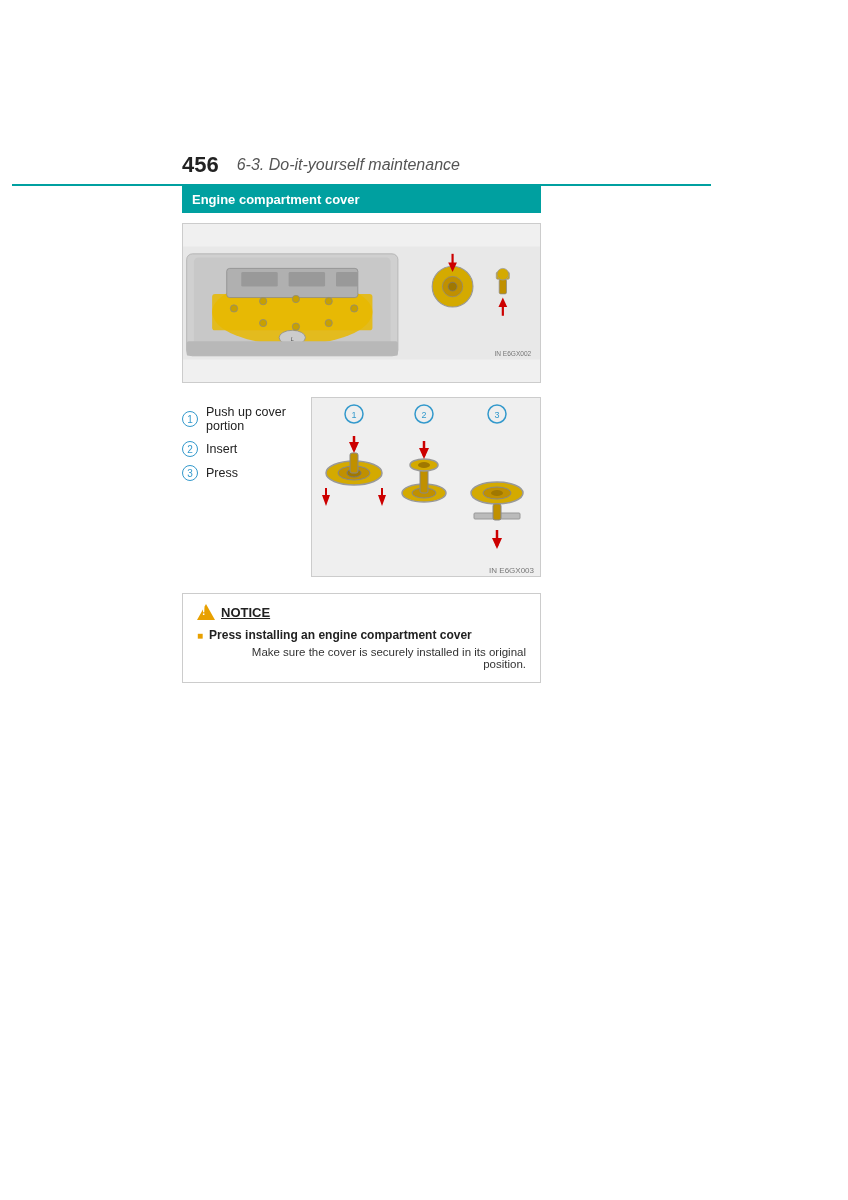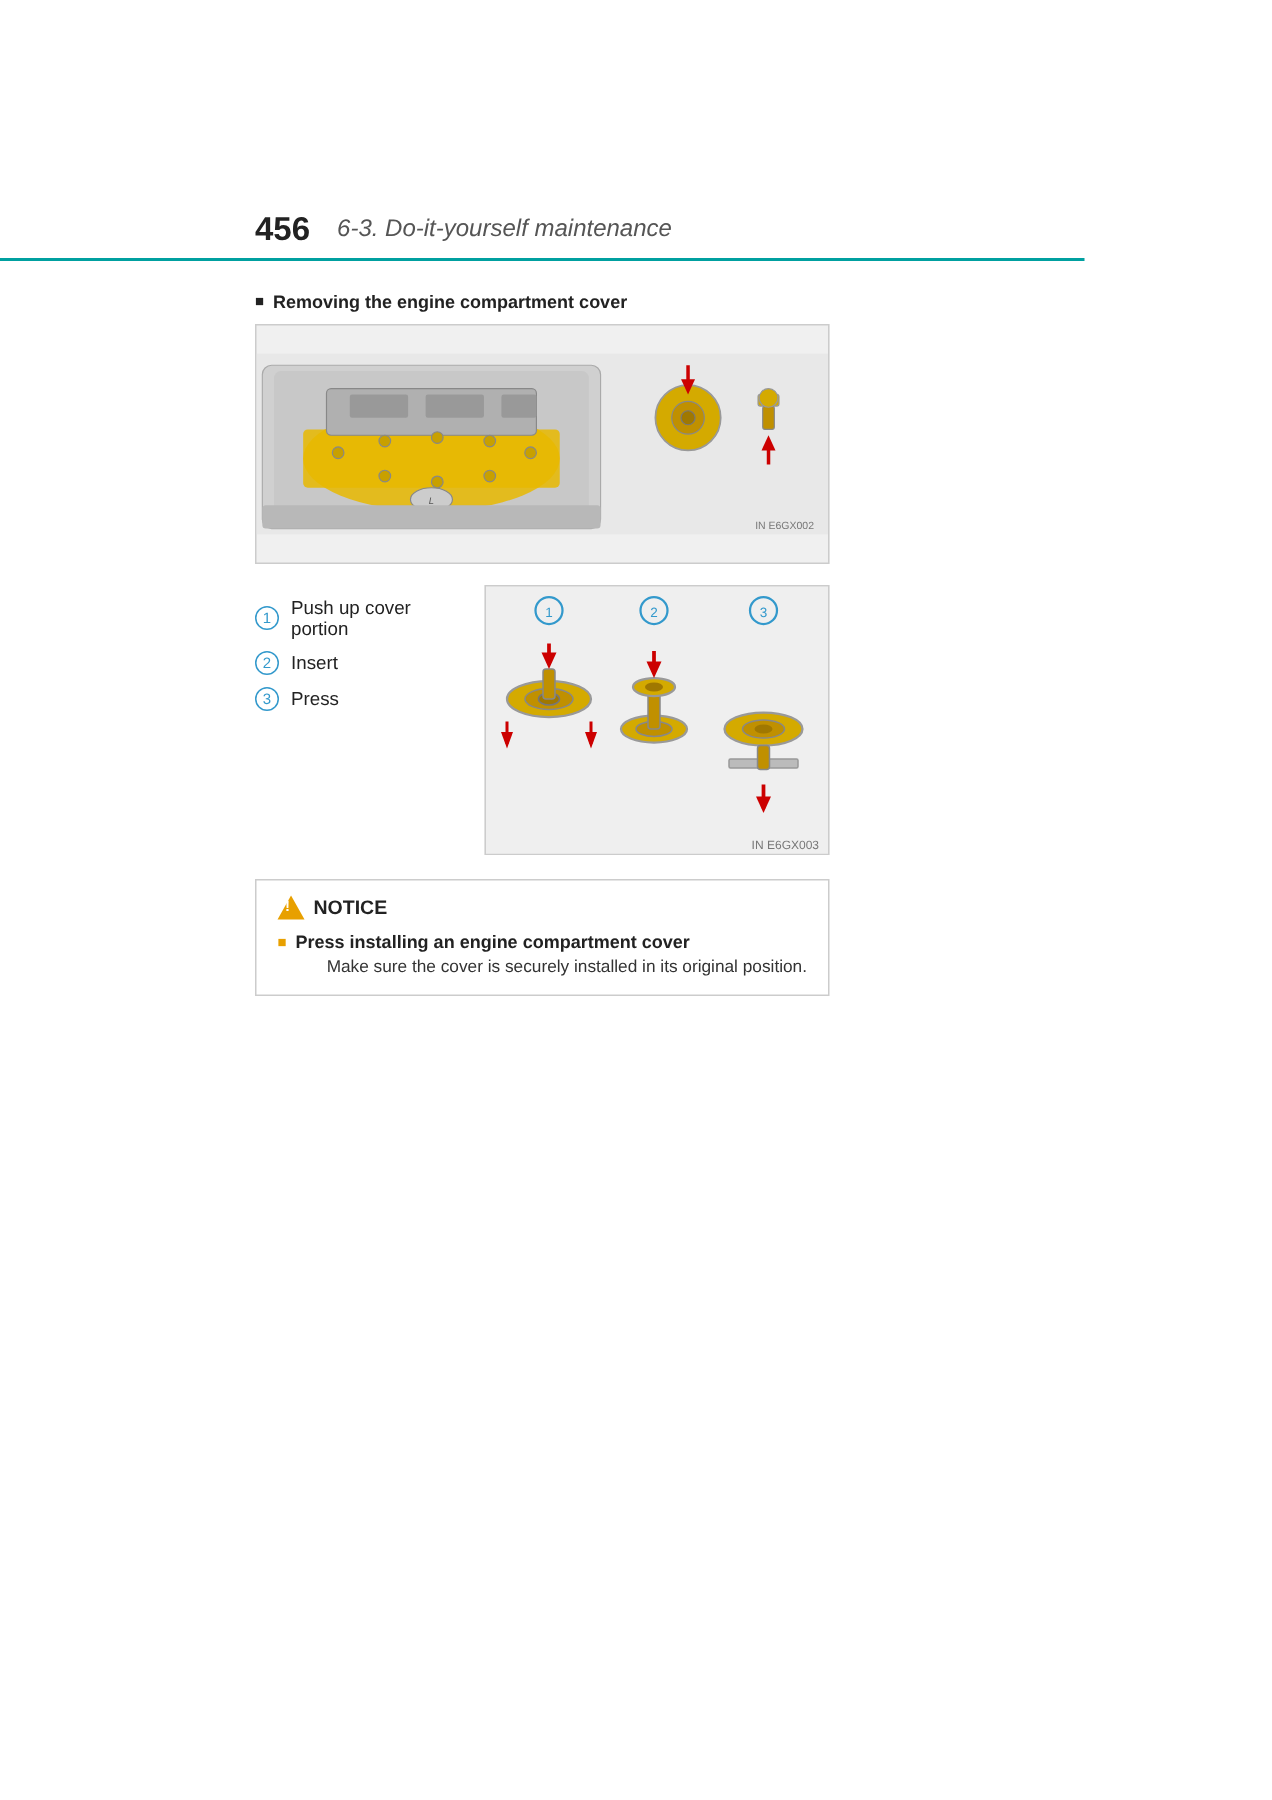--- a/index.html
+++ b/index.html
@@ -9,21 +9,21 @@
       background: #ffffff;
       font-family: Arial, sans-serif;
       font-size: 13px;
       color: #222;
     }
 
     .page-container {
       width: 723px;
       min-height: 1200px;
       background: #fff;
-      padding: 0;
+      padding: 12px;
     }
 
     
     .page-header {
       display: flex;
       align-items: center;
       padding: 140px 170px 6px 170px;
       border-bottom: 2px solid #00a0a0;
     }
 
@@ -143,22 +143,23 @@
 
     
     .notice-box {
       border: 1px solid #ccc;
       margin-top: 16px;
       padding: 10px 14px 12px 14px;
     }
 
     .notice-header {
       display: flex;
-      align-items: flex-start;
+      align-items: flex-end;
       margin-bottom: 8px;
+      text-decoration: underline;
     }
 
     .notice-triangle {
       width: 0;
       height: 0;
       border-left: 9px solid transparent;
       border-right: 9px solid transparent;
       border-bottom: 16px solid #e8a000;
       margin-right: 6px;
       position: relative;
@@ -206,24 +207,26 @@
 </head>
 <body>
 
 <div class="page-container">
 
   <div class="page-header">
     <span class="page-number">456</span>
     <span class="section-title-header">6-3. Do-it-yourself maintenance</span>
   </div>
 
+  <div class="section-bar">
+    <span class="section-bar-title">Engine compartment cover</span>
+  </div>
 
   <div class="content-area">
 
-    <div class="subsection-label">Removing the engine compartment cover</div>
 
     <div class="diagram-image">
       <svg class="engine-diagram" viewBox="0 0 490 155" xmlns="http://www.w3.org/2000/svg">
 
         <rect x="0" y="0" width="490" height="155" fill="#e8e8e8"></rect>
 
         <rect x="5" y="10" width="290" height="140" rx="8" fill="#d0d0d0" stroke="#aaa" stroke-width="1"></rect>
 
         <rect x="15" y="15" width="270" height="125" rx="6" fill="#c8c8c8"></rect>
 

